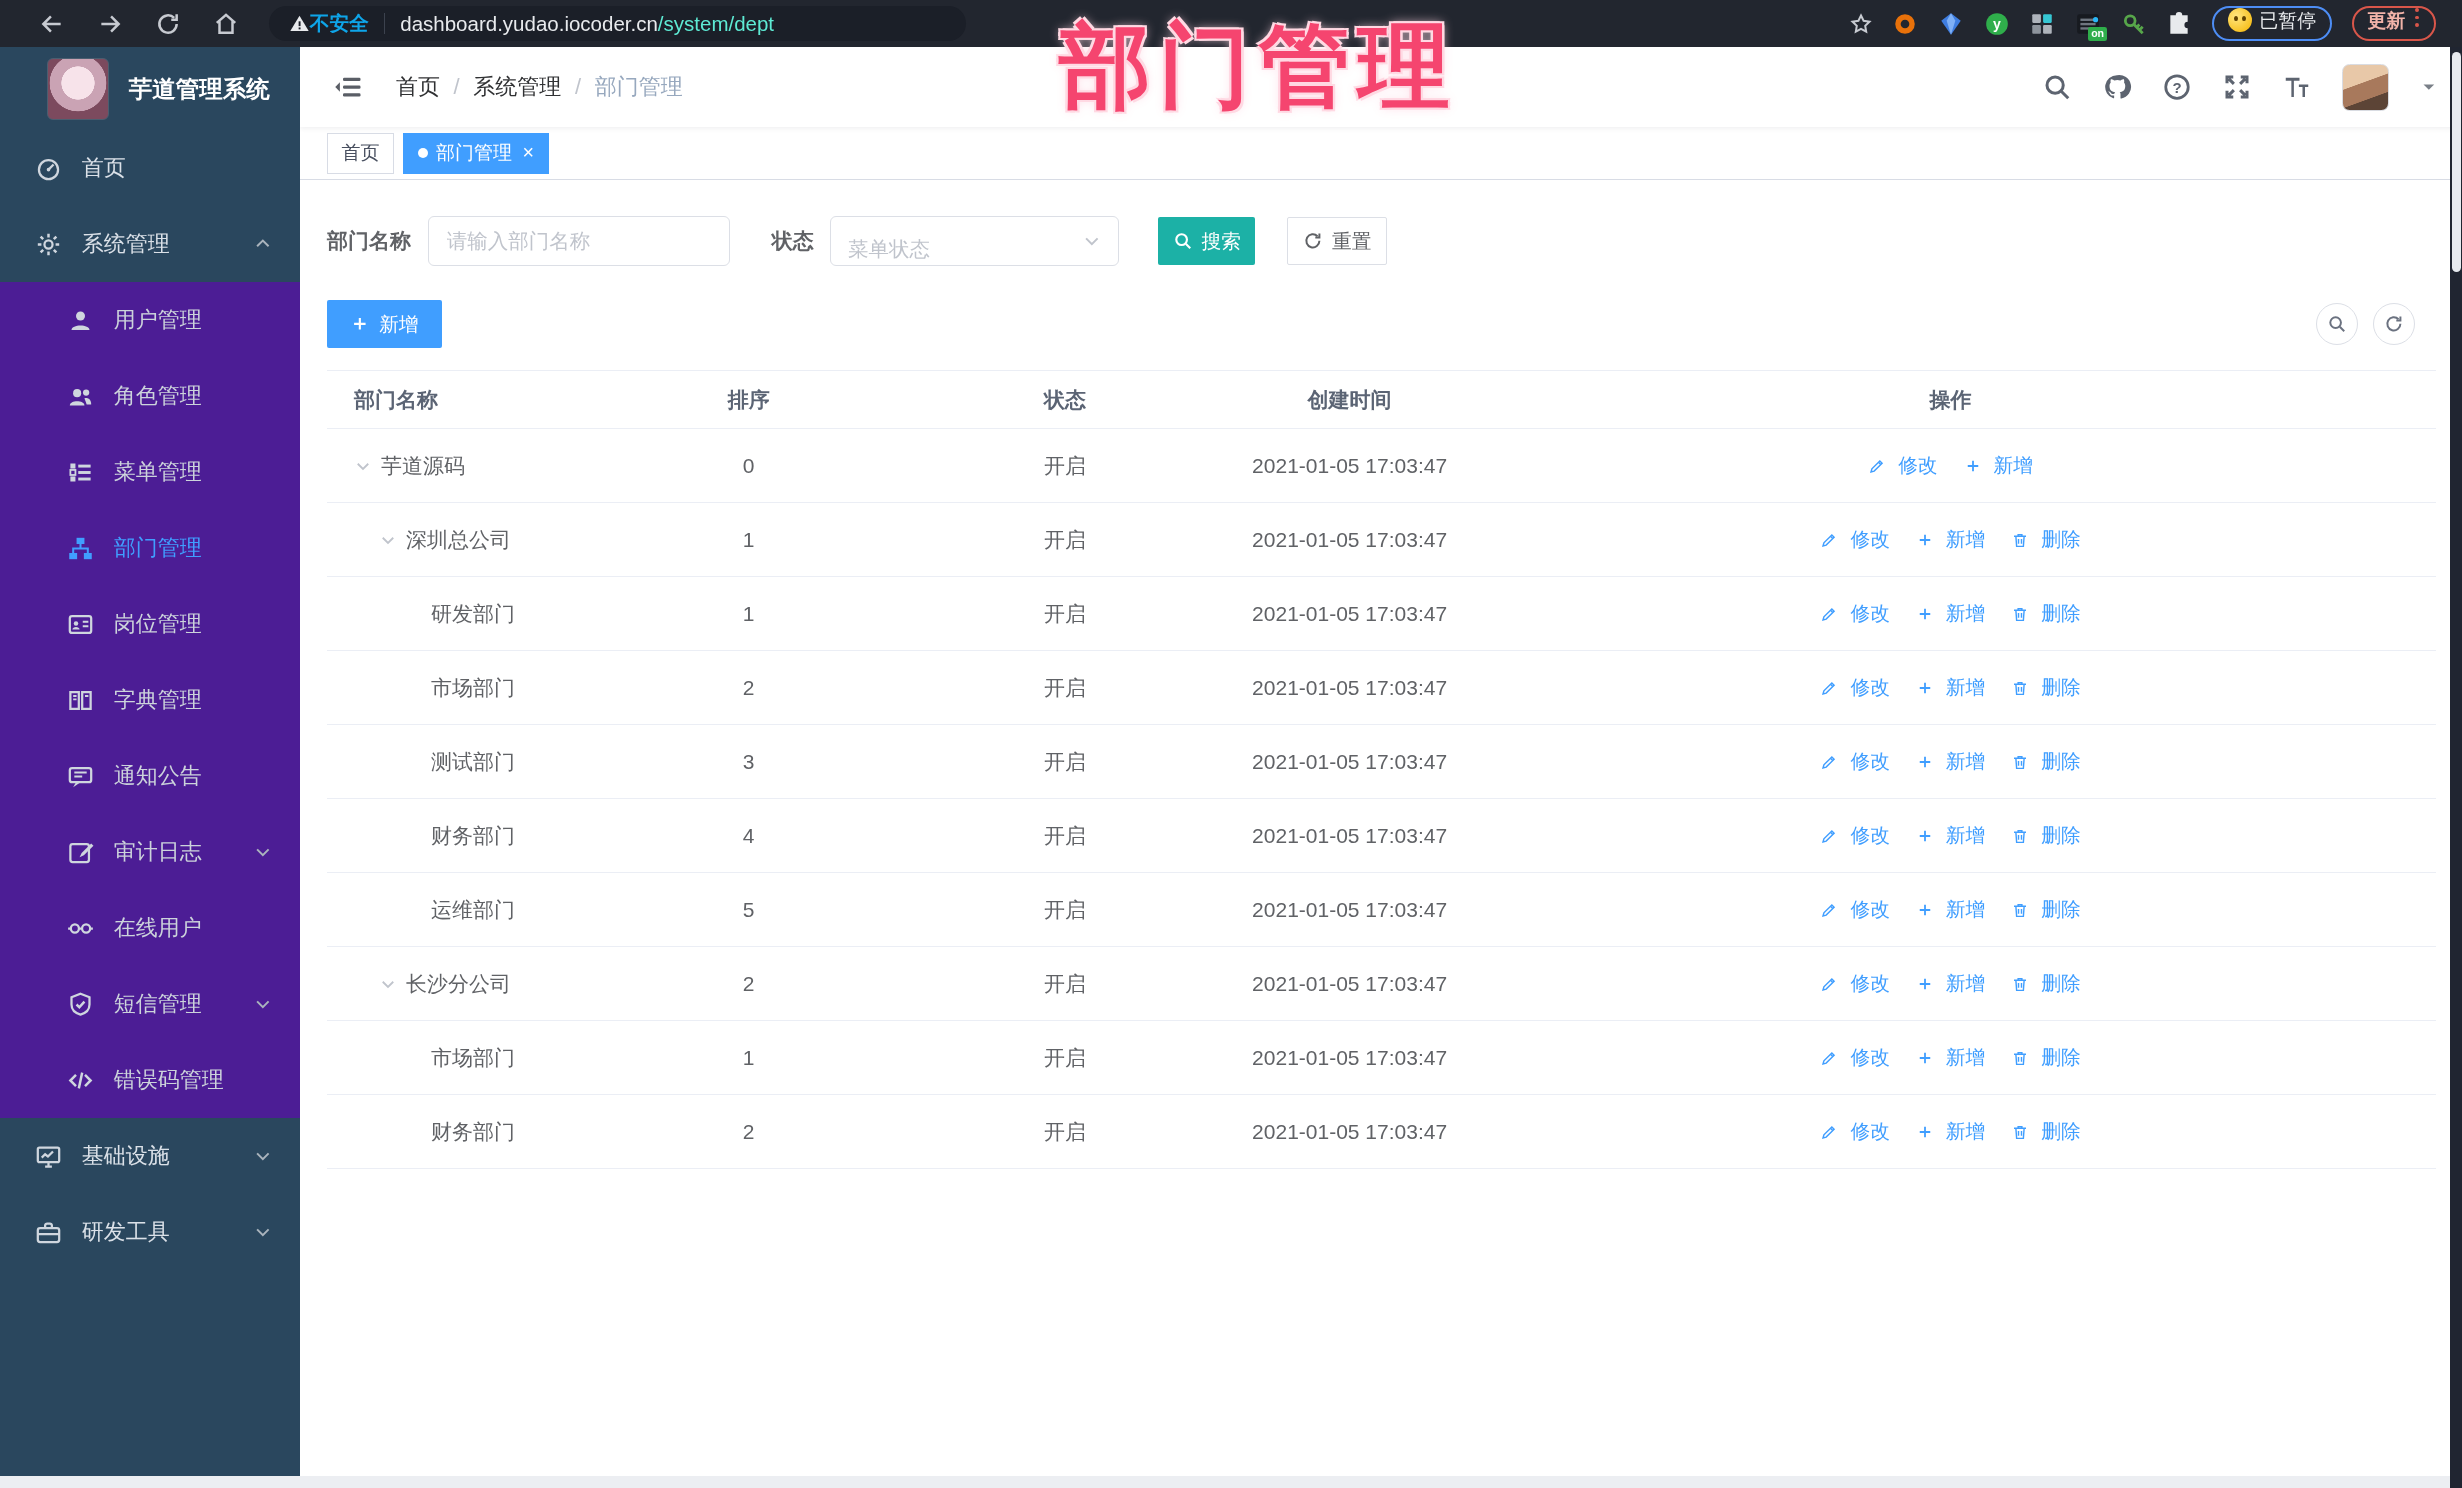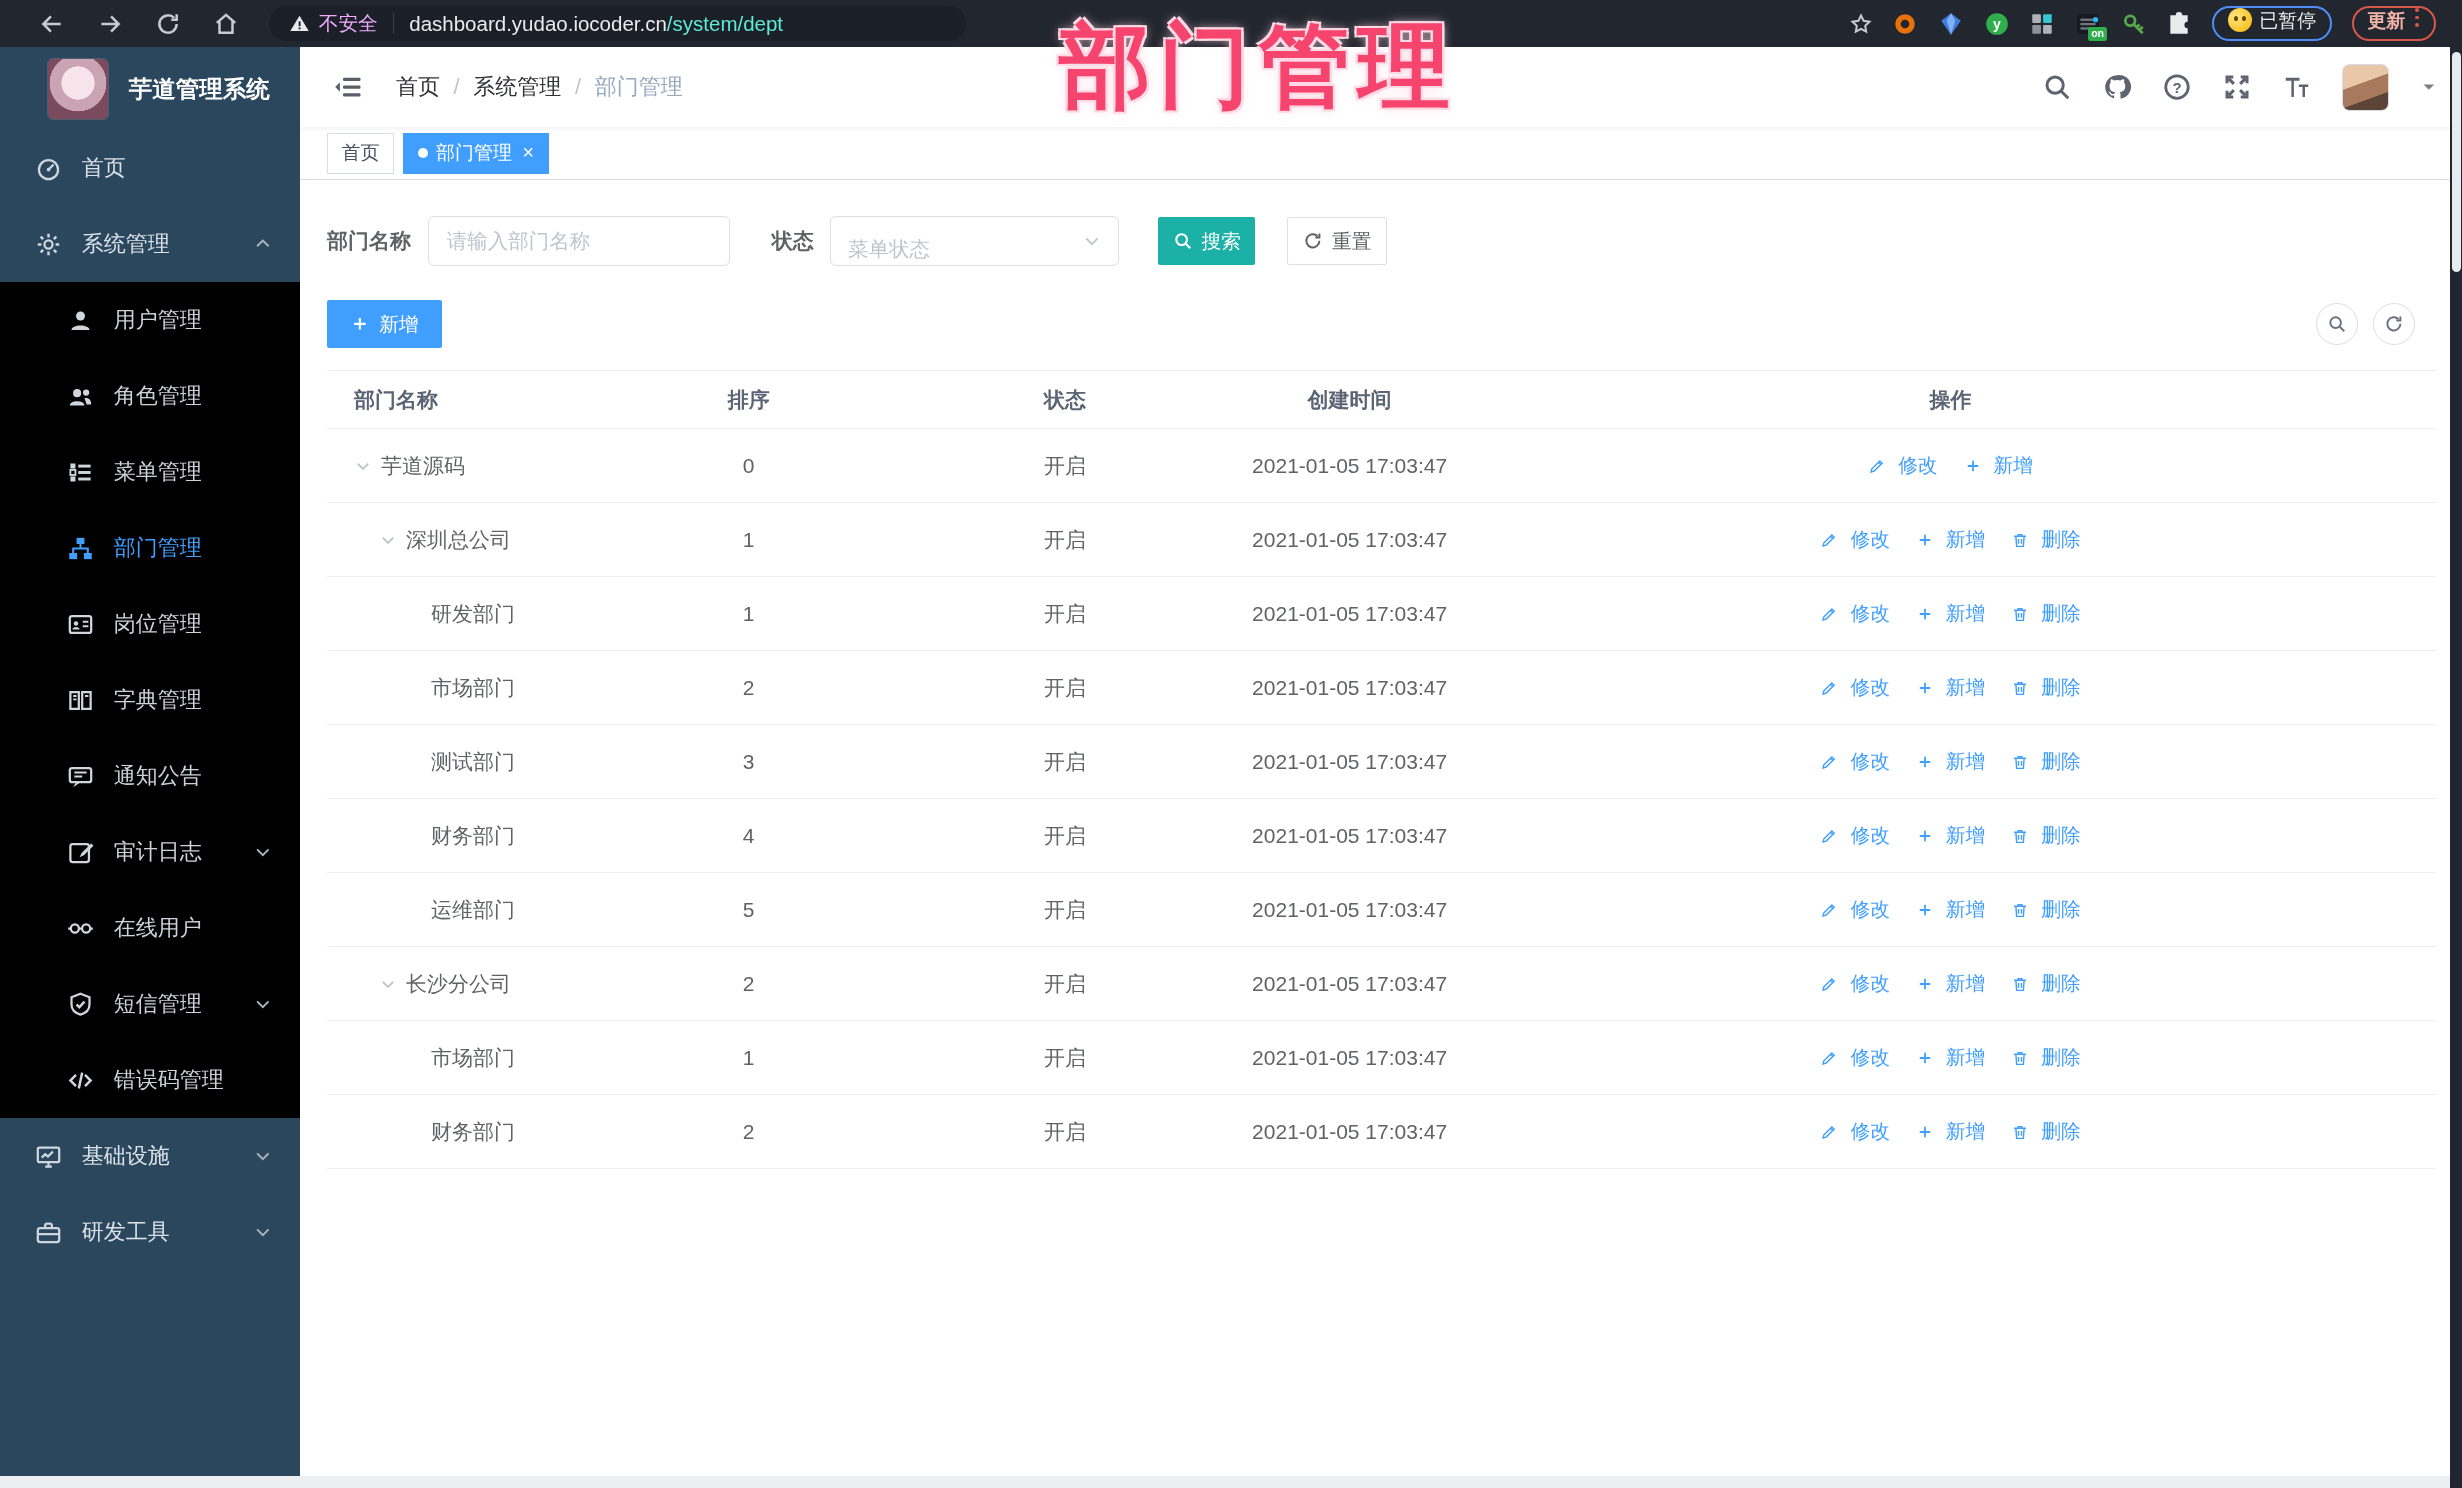--- a/index.html
+++ b/index.html
@@ -5,21 +5,21 @@
   * { margin:0; padding:0; box-sizing:border-box; }
   html,body { width:2462px; height:1488px; }
   body { position:relative; font-family:"Liberation Sans","DejaVu Sans",sans-serif; background:#ffffff; overflow:hidden; color:#606266; }
   svg { display:block; }
 
   
   .browser-bar { position:absolute; left:0; top:0; width:2462px; height:47px; background:#22262f; display:flex; align-items:center; z-index:5; }
   .nav-ic { width:26px; height:26px; color:#c7cad1; margin-left:32px; flex:0 0 auto; }
   .nav-ic:first-child { margin-left:39px; }
   .url-pill { margin-left:30px; width:697px; height:35px; border-radius:17.4px; background:#1b1f28; display:flex; align-items:center; padding:0 19.7px; }
-  .url-sec { display:flex; align-items:center; gap:9px; color:#f0abfc; font-size:19.7px; font-weight:normal; }
+  .url-sec { display:flex; align-items:center; color:#0ea5e9; font-size:19.7px; font-weight:bold; }
   .url-sec svg { width:21px; height:21px; color:#e8eaed; }
   .url-div { width:1.5px; height:21px; background:#3c424e; margin:0 15px; }
   .url-host { color:#e8eaed; font-size:20.5px; }
   .url-path { color:#5eead4; font-size:20.5px; }
   .bar-right { position:absolute; right:26px; top:0; height:47px; display:flex; align-items:center; gap:19.7px; }
   .bar-ic { width:24px; height:24px; color:#c7cad1; }
   .ext { width:26px; height:26px; position:relative; }
   .ext-badge { position:absolute; right:-6px; bottom:-4.5px; background:#2fae4b; color:#fff; font-size:10.6px; line-height:13.6px; padding:0 3px; border-radius:2.3px; font-weight:bold; }
   .chip { height:35px; border-radius:17.4px; display:flex; align-items:flex-start; gap:7.6px; padding:0 13.6px; font-size:19px; }
   .chip-profile { border:2.3px solid #4d8df5; color:#e8eaed; }
@@ -35,21 +35,21 @@
   .v-thumb { position:absolute; left:1.5px; top:4.5px; width:9px; height:220px; border-radius:4.5px; background:#e7eaef; }
   .h-scroll { position:absolute; left:0; bottom:0; width:2462px; height:12px; background:#eceef2; z-index:59; }
 
   
   .sidebar { position:absolute; left:0; top:47px; width:300px; height:1429px; background:#2a475e; z-index:4; }
   .logo-row { height:83px; display:flex; align-items:center; padding-left:47px; gap:19.7px; }
   .logo-img { width:62px; height:62px; border-radius:6px; background:radial-gradient(circle at 50% 40%, #f7e3ea 0 35%, #caa3b4 36% 60%, #7c4a5e 61%); border:0.8px solid #4a5e70; }
   .logo-title { color:#ffffff; font-size:23.5px; font-weight:bold; }
   .menu-item { height:76px; display:flex; align-items:center; position:relative; cursor:pointer; }
   .menu-item.top { padding-left:35px; }
-  .menu-item.sub { padding-left:67px; background:#000000; }
+  .menu-item.sub { padding-left:67px; background:#4c1d95; }
   .mi-ic { width:27px; height:27px; color:#cfd6de; flex:0 0 auto; }
   .mi-label { margin-left:19.7px; font-size:22px; color:#dbe1e8; }
   .menu-item.sub .mi-label { color:#ccd3db; }
   .menu-item.active .mi-label, .menu-item.active .mi-ic { color:#409eff; }
   .mi-chev { position:absolute; right:27px; width:19.7px; height:19.7px; color:#aab4bd; }
 
   
   .navbar { position:absolute; left:300px; top:47px; width:2162px; height:80px; background:#fff; z-index:3; box-shadow:0 1.5px 4.5px rgba(0,21,41,.06); display:flex; align-items:center; }
   .hamburger { width:30px; height:30px; color:#5a5e66; margin-left:33px; }
   .crumbs { display:flex; align-items:center; gap:13.6px; margin-left:33px; font-size:22px; }

